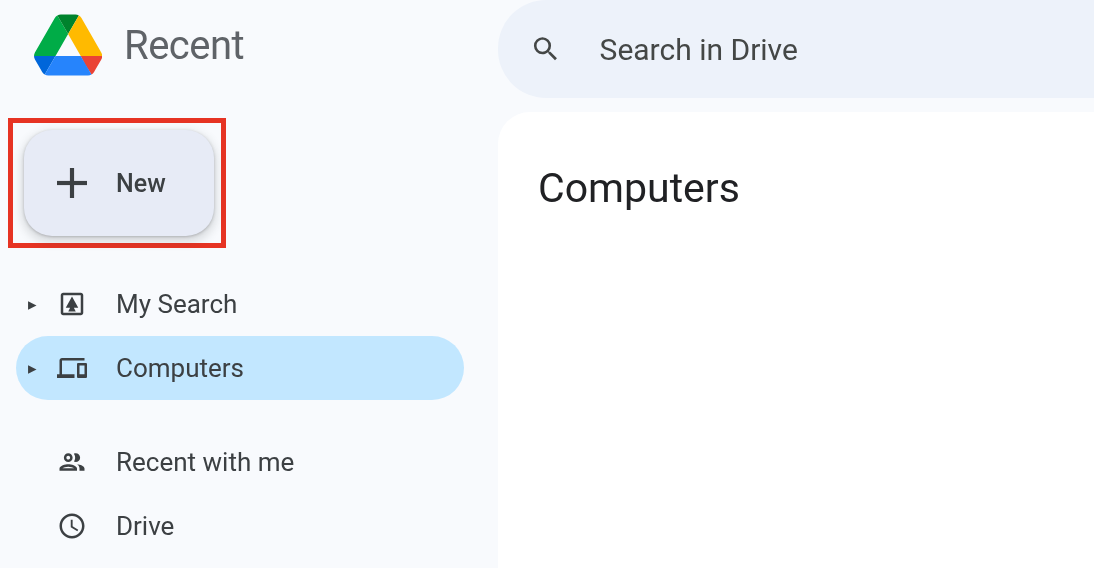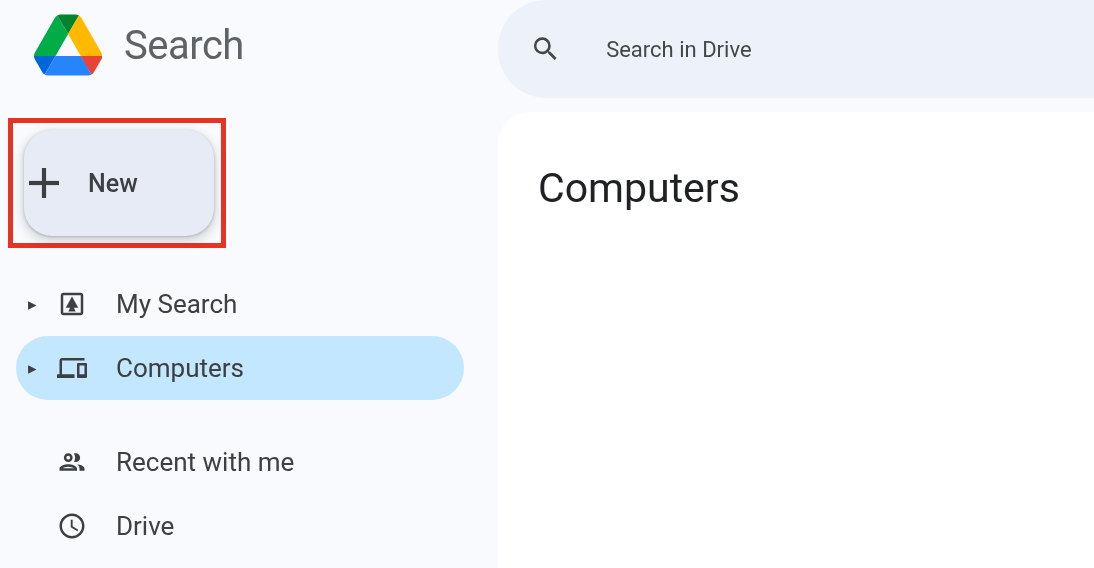--- a/index.html
+++ b/index.html
@@ -44,26 +44,25 @@
       gap: 38px;
     }
     .search-icon-svg {
       width: 36px;
       height: 36px;
       fill: #444746;
     }
     .search-input {
       border: none;
       background: transparent;
-      font-size: 22px;
+      font-size: 30px;
       color: #444746;
       outline: none;
       width: 100%;
       font-family: inherit;
-      margin-left: 7px;
     }
     .search-input::placeholder {
       color: #444746;
     }
     .new-btn-highlight {
       position: absolute;
       left: 8px;
       top: 118px;
       width: 218px;
       height: 130px;
@@ -73,20 +72,21 @@
     .new-btn {
       position: absolute;
       left: 24px;
       top: 130px;
       width: 190px;
       height: 106px;
       background: #e7ebf6;
       border-radius: 28px;
       display: flex;
       align-items: center;
+      padding-left: 28px;
       gap: 24px;
       box-shadow: 0 1px 3px rgba(60,64,67,.3), 0 4px 8px 3px rgba(60,64,67,.15);
       cursor: pointer;
     }
     .plus-icon-svg {
       width: 40px;
       height: 40px;
       stroke: #3c4043;
       stroke-width: 2.5;
     }
@@ -156,21 +156,21 @@
 
 <div class="header">
   <svg class="drive-logo" viewBox="0 0 87 78">
     <path d="M6.6 66.85l3.85 6.65c.8 1.4 1.95 2.5 3.3 3.3L27.5 53H0c0 1.55.4 3.1 1.2 4.5z" fill="#0066DA"></path>
     <path d="M43.65 25L29.9 1.2c-1.35.8-2.5 1.9-3.3 3.3l-25.4 44A9.06 9.06 0 0 0 0 53h27.5z" fill="#00AC47"></path>
     <path d="M73.55 76.8c1.35-.8 2.5-1.9 3.3-3.3l1.6-2.75 7.65-13.25c.8-1.4 1.2-2.95 1.2-4.5H59.8l5.85 11.5z" fill="#EA4335"></path>
     <path d="M43.65 25L57.4 1.2C56.05.4 54.5 0 52.95 0h-18.6c-1.55 0-3.1.45-4.45 1.2z" fill="#00832D"></path>
     <path d="M59.8 53H27.5L13.75 76.8c1.35.8 2.9 1.2 4.45 1.2h50.9c1.55 0 3.1-.45 4.45-1.2z" fill="#2684FC"></path>
     <path d="M73.4 26.5l-12.7-22c-.8-1.4-1.95-2.5-3.3-3.3L43.65 25 59.8 53h27.45c0-1.55-.4-3.1-1.2-4.5z" fill="#FFBA00"></path>
   </svg>
-  <span class="drive-title">Search</span>
+  <span class="drive-title">Recent</span>
 </div>
 
 <div class="search-bar">
   <svg class="search-icon-svg" viewBox="0 0 24 24">
     <path d="M15.5 14h-.79l-.28-.27A6.47 6.47 0 0 0 16 9.5 6.5 6.5 0 1 0 9.5 16c1.61 0 3.09-.59 4.23-1.57l.27.28v.79l5 4.99L20.49 19zm-6 0C7.01 14 5 11.99 5 9.5S7.01 5 9.5 5 14 7.01 14 9.5 11.99 14 9.5 14"></path>
   </svg>
   <input class="search-input" type="text" placeholder="Search in Drive" style="">
 </div>
 
 <div class="new-btn-highlight"></div>

